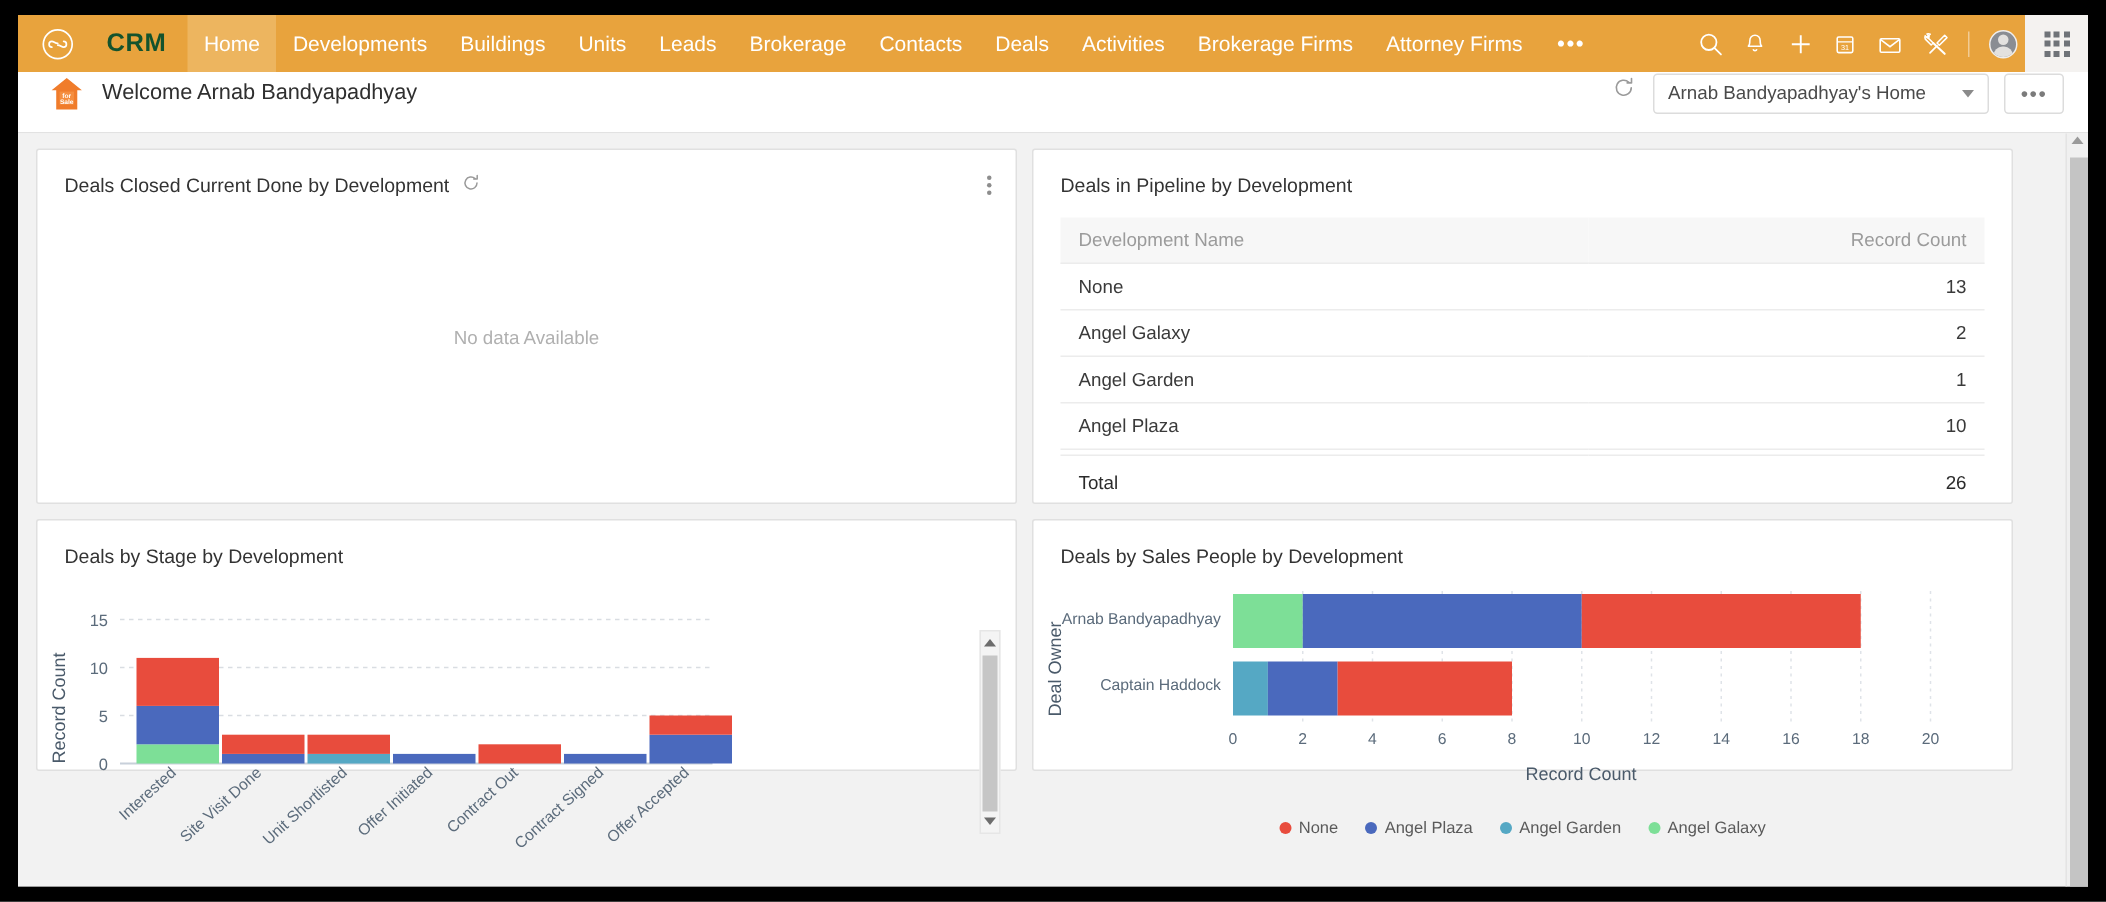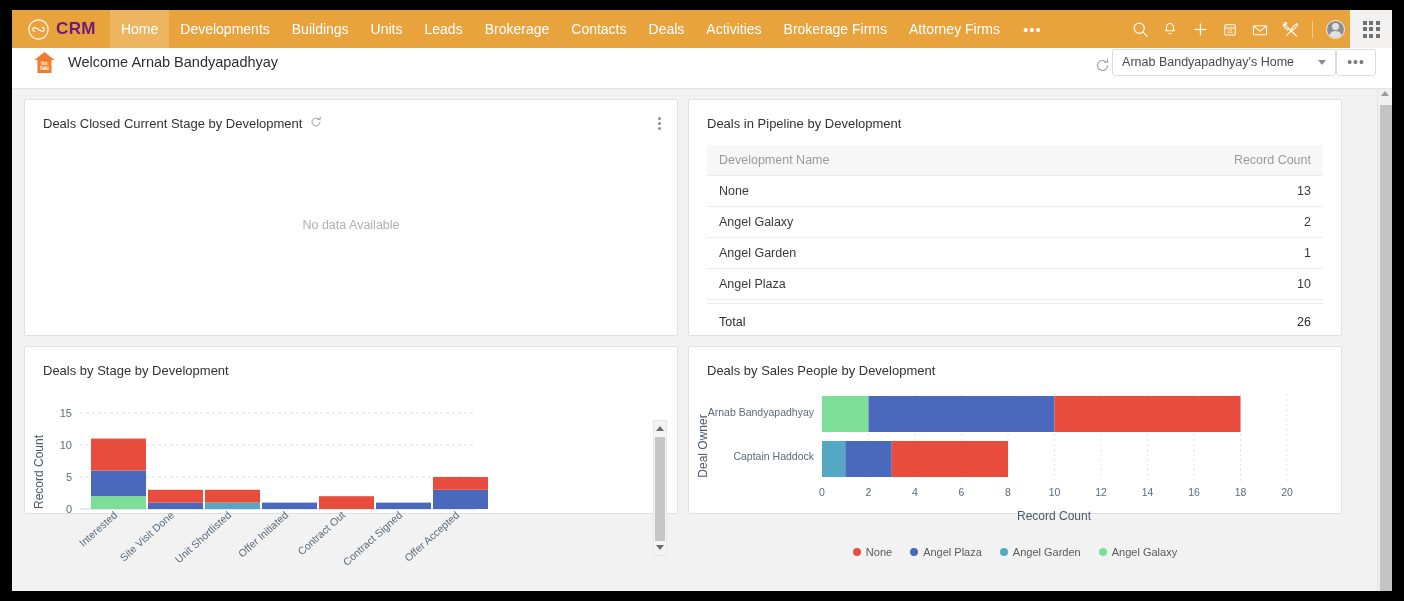--- a/index.html
+++ b/index.html
@@ -19,23 +19,23 @@
 
   
   .topnav {
     height: 38px;
     background: #e8a33d;
     display: flex;
     align-items: stretch;
     position: relative;
   }
   .brand {
-    display: flex; align-items: center; gap: 7px;
+    display: flex; align-items: center; gap: 22px;
     padding: 0 14px 0 16px;
-    color: #701a75;
+    color: #14532d;
   }
   .brand-logo { width: 21px; height: 21px; }
   .brand-text { font-size: 17px; font-weight: bold; letter-spacing: .4px; }
   .navitems { display: flex; align-items: stretch; }
   .navitem {
     display: flex; align-items: center;
     padding: 0 11px;
     color: #ffffff;
     font-size: 14px;
     white-space: nowrap;
@@ -91,21 +91,21 @@
   
   .welcomebar {
     height: 41px;
     background: #ffffff;
     border-bottom: 1px solid #e2e2e2;
     display: flex; align-items: center;
     padding: 0 16px 12px 20px;
   }
   .house-icon { width: 25px; height: 25px; margin-right: 11px; flex: 0 0 auto; }
   .welcome-title { font-size: 14.5px; color: #2f2f2f; }
-  .welcome-right { margin-left: auto; display: flex; align-items: flex-end; }
+  .welcome-right { margin-left: auto; display: flex; align-items: flex-start; gap: 10px; }
   .refresh-btn {
     width: 20px; height: 20px; display: flex; align-items: center; justify-content: center;
     cursor: pointer;
   }
   .home-select {
     display: flex; align-items: center; gap: 24px;
     border: 1px solid #dcdcdc; border-radius: 3px;
     height: 27px; padding: 0 9px;
     font-size: 12.5px; color: #4a4a4a;
     background: #fff; cursor: pointer;
@@ -316,21 +316,21 @@
         <span class="caret"></span>
       </div>
       <div class="dots-btn">•••</div>
     </div>
   </div>
 
   <div class="content">
 
     <div class="card card-w card-h1">
       <div class="card-title">
-        <span>Deals Closed Current Stage by Development</span>
+        <span>Deals Closed Current Done by Development</span>
         <span>
           <svg width="12" height="12" viewBox="0 0 18 18">
               <path d="M15 9a6 6 0 1 1-1.9-4.4" fill="none" stroke="#9a9a9a" stroke-width="1.5" stroke-linecap="round"></path>
               <polyline points="15.2,1.6 15.2,5.1 11.7,5.1" fill="none" stroke="#9a9a9a" stroke-width="1.5" stroke-linecap="round" stroke-linejoin="round"></polyline>
             </svg>
         </span>
       </div>
       <div class="kebab">
           <i></i>
           <i></i>

